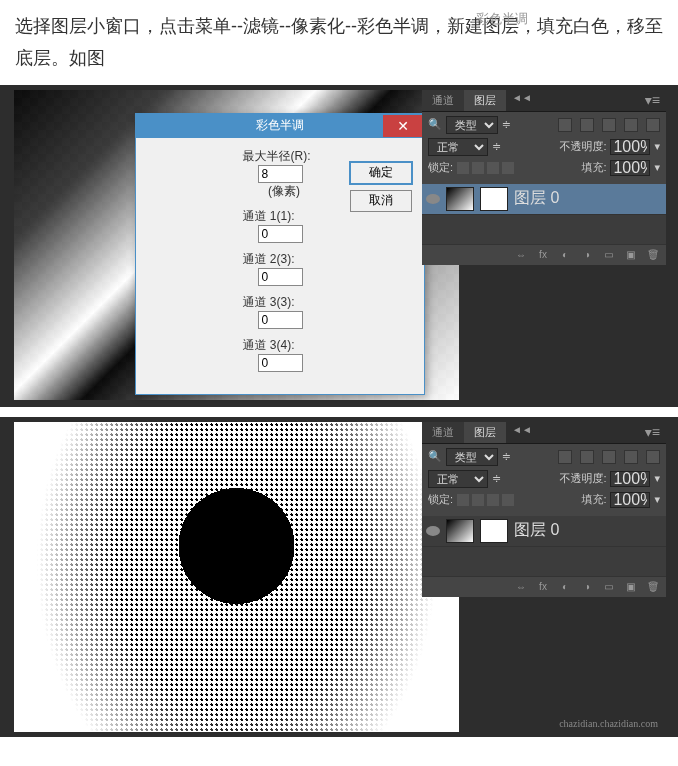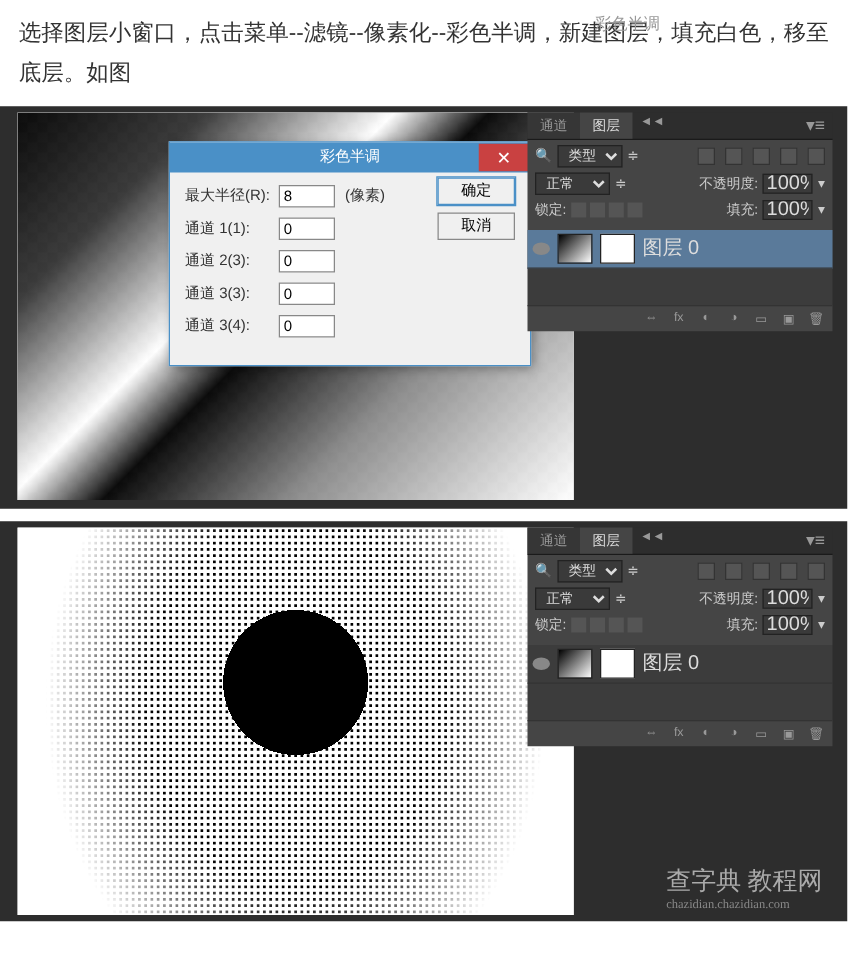--- a/index.html
+++ b/index.html
@@ -22,25 +22,25 @@
       background-color: #fff;
       overflow: hidden;
     }
     .photo-bw { width: 100%; height: 100%; background: linear-gradient(135deg, #000 0%, #333 20%, #fff 40%, #000 50%, #888 70%, #fff 100%); opacity: 0.95; }
     
     .dialog { position: absolute; left: 135px; top: 28px; width: 290px; background: #f0f0f0; border: 1px solid #4a90c7; box-shadow: 2px 2px 8px rgba(0,0,0,0.3); }
     .dialog-titlebar { background: #4a90c7; color: #fff; font-size: 12px; padding: 4px 0; display: flex; align-items: center; position: relative; height: 24px; }
     .dialog-title { flex: 1; text-align: center; }
     .dialog-close { width: 40px; height: 22px; background: #c94141; color: #fff; display: flex; align-items: center; justify-content: center; font-size: 14px; position: absolute; right: 1px; top: 1px; }
     .dialog-body { padding: 10px 12px 14px; font-size: 12px; color: #333; }
-    .dialog-row { display: flex; align-items: center; margin-bottom: 8px; }
+    .dialog-row { display: flex; align-items: center; margin-bottom: 8px; flex-direction: column; }
     .dialog-label { width: 75px; }
     .dialog-input { width: 45px; height: 18px; border: 1px solid #888; padding: 0 3px; font-size: 12px; background: #fff; }
     .dialog-unit { margin-left: 8px; }
-    .dialog-buttons { position: absolute; right: 12px; top: 28px; display: flex; flex-direction: column; gap: 6px; padding-left: 22px; }
+    .dialog-buttons { position: absolute; right: 12px; top: 48px; display: flex; flex-direction: column; gap: 6px; padding-left: 22px; }
     .dialog-btn { width: 62px; height: 22px; background: #f0f0f0; border: 1px solid #888; font-size: 12px; }
     .dialog-btn.primary { border: 1px solid #4a90c7; outline: 1px solid #4a90c7; }
     
     
     .panels { position: absolute; right: 12px; top: 5px; width: 244px; }
     .panel-tabs { display: flex; background: #2d2d2d; height: 22px; border-bottom: 1px solid #1a1a1a; }
     .panel-tab { padding: 3px 10px; font-size: 11px; color: #999; background: #363636; }
     .panel-tab.active { background: #454545; color: #ddd; }
     .panel-menu { margin-left: auto; color: #999; padding: 2px 6px; font-size: 14px; }
     .panel-close { color: #999; padding: 2px 6px; font-size: 10px; }
@@ -251,16 +251,15 @@
       <div class="footer-icon">fx</div>
       <div class="footer-icon">◐</div>
       <div class="footer-icon">◑</div>
       <div class="footer-icon">▭</div>
       <div class="footer-icon">▣</div>
       <div class="footer-icon">🗑</div>
     </div>
   </div>
 
   <div class="watermark">
-    <span>查字典  教程网</span>
     <span class="watermark-sub">chazidian.chazidian.com</span>
   </div>
 </div>
 
 </body></html>

